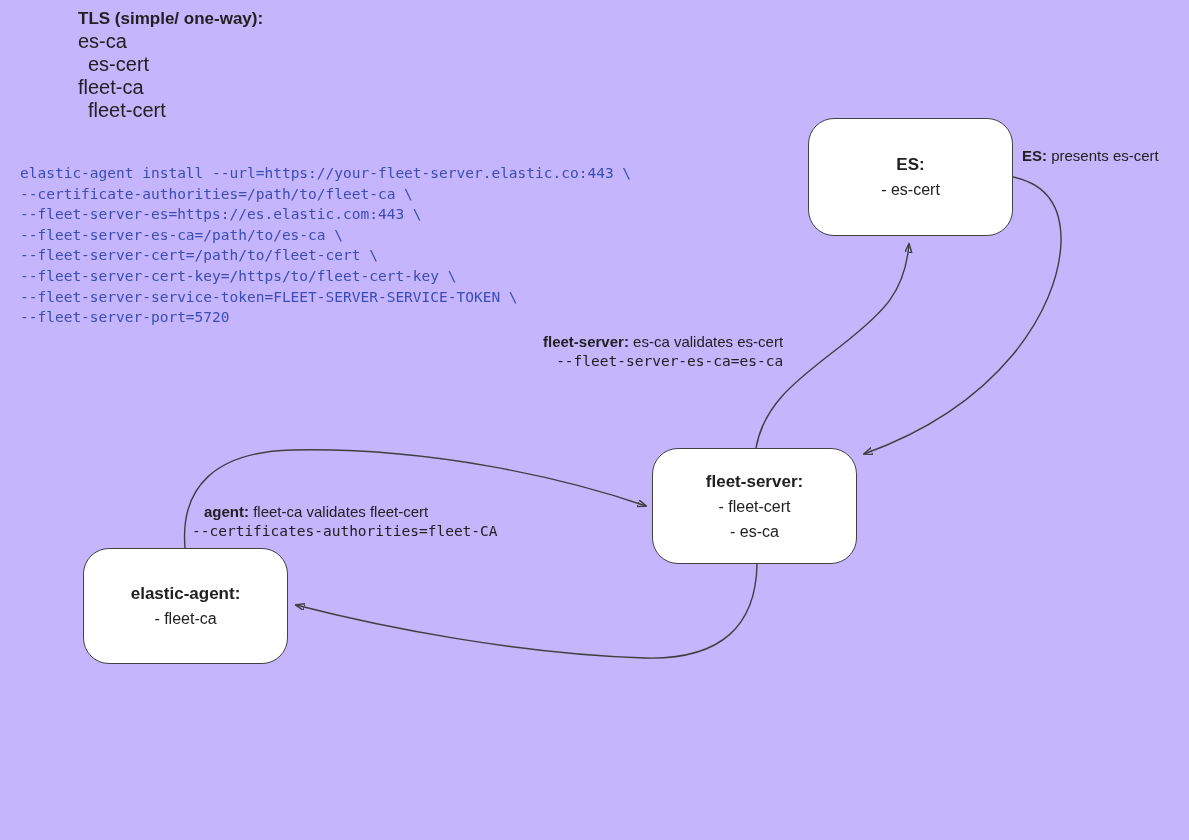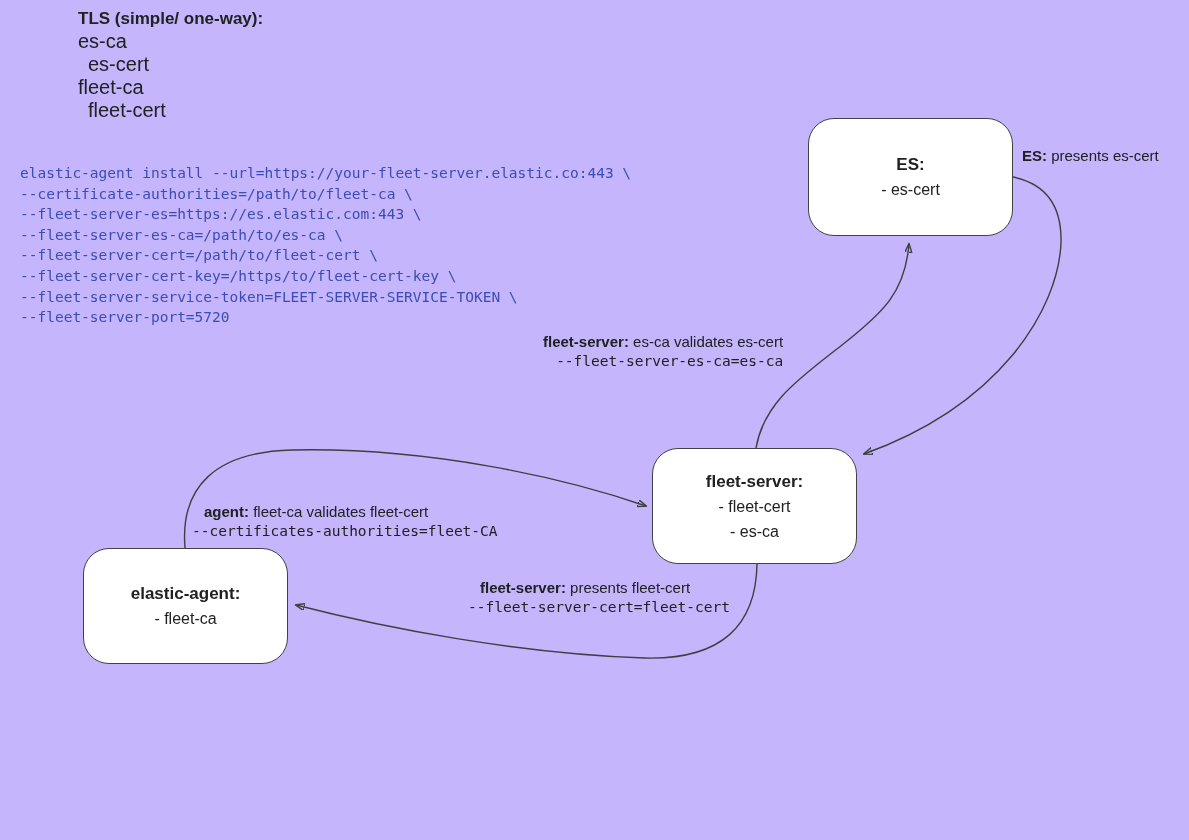--- a/index.html
+++ b/index.html
@@ -112,18 +112,14 @@
   <div class="lbl" style="left:543px; top:332px;">
     <div><b>fleet-server:</b><span> es-ca validates es-cert</span></div>
     <div class="mono pad">--fleet-server-es-ca=es-ca</div>
   </div>
 
   <div class="lbl" style="left:192px; top:502px;">
     <div class="pad"><b>agent:</b><span> fleet-ca validates fleet-cert</span></div>
     <div class="mono">--certificates-authorities=fleet-CA</div>
   </div>
 
-  <div class="lbl" style="left:468px; top:578px;">
-    <div class="pad"><b>fleet-server:</b><span> presents fleet-cert</span></div>
-    <div class="mono">--fleet-server-cert=fleet-cert</div>
-  </div>
 
 </div>
 
 </body></html>

